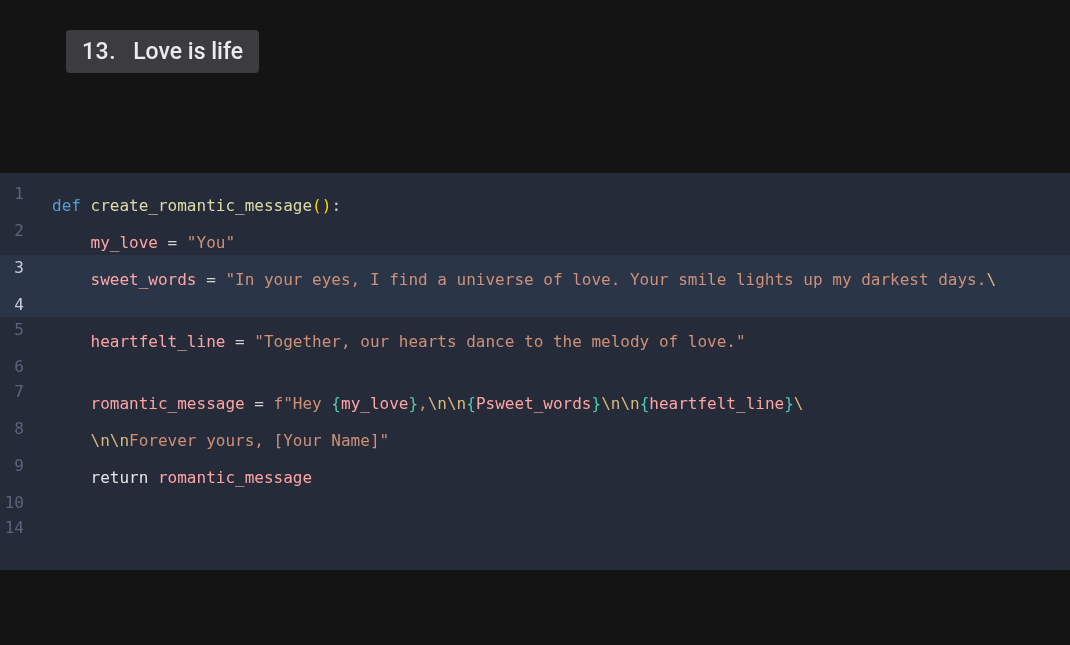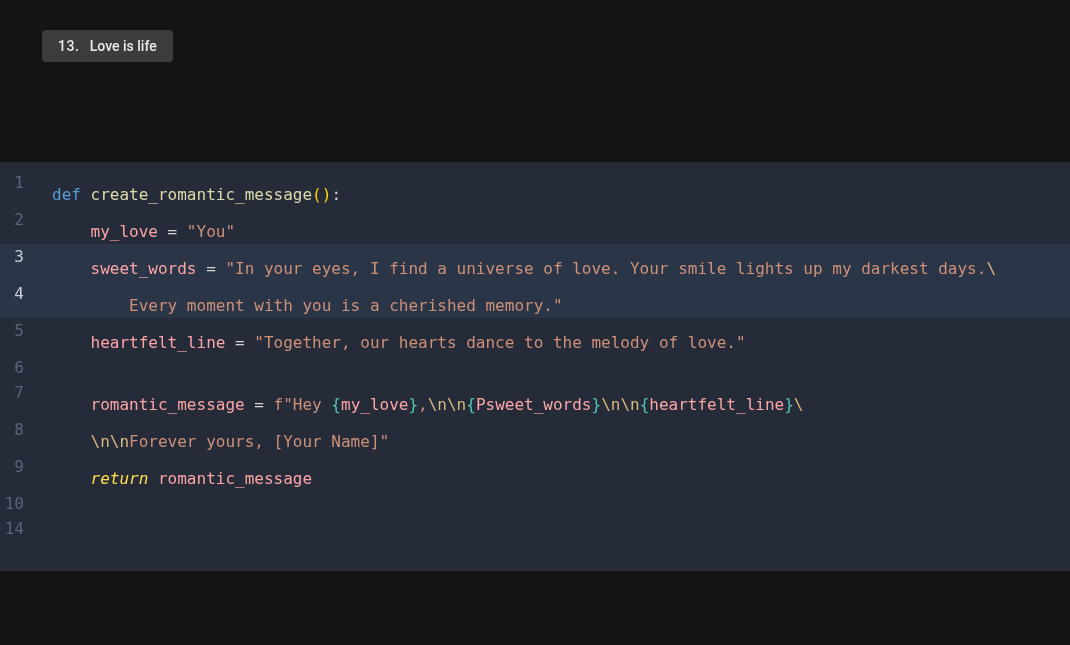--- a/index.html
+++ b/index.html
@@ -6,25 +6,25 @@
   body {
     background: #141414;
     font-family: -apple-system, BlinkMacSystemFont, "Segoe UI", Roboto, sans-serif;
     width: 1070px;
     height: 645px;
     overflow: hidden;
     color: #e6e6e6;
   }
   .title-badge {
     display: inline-block;
-    margin: 30px 0 0 42px;
+    margin: 30px 0 0 66px;
     background: #3c3c3e;
     border-radius: 4px;
     padding: 8px 16px;
-    font-size: 14px;
+    font-size: 23px;
     font-weight: 500;
     color: #ebebeb;
   }
   .title-badge .num { letter-spacing: .5px; }
   .code-panel {
     margin-top: 100px;
     background: #252b39;
     width: 100%;
     padding: 8px 0 30px 0;
     font-family: "Consolas", "Menlo", "DejaVu Sans Mono", monospace;
@@ -48,38 +48,38 @@
   .code-content { padding-left: 16px; position: relative; margin-top: 12px; }
   .t-kw   { color: #569cd6; }
   .t-fn   { color: #dcdcaa; }
   .t-pn   { color: #d4d4d4; }
   .t-op   { color: #d4d4d4; }
   .t-id   { color: #fca5a5; }
   .t-str  { color: #ce9178; }
   .t-esc  { color: #d7ba7d; }
   .t-brace{ color: #ffd602; }
   .t-int  { color: #4ec9b0; }
-  .t-ret  { color: #fde047; font-style: italic; }
+  .t-ret  { color: #e5e5e5; }
 </style>
 </head>
 <body>
 
 
 
 <div class="title-badge">
   <span class="num">13.</span>
   <span>&nbsp;</span>
   <span>Love is life</span>
 </div>
 
 <div class="code-panel" id="code-panel">
     <div class="code-line"><div class="gutter">1</div><div class="code-content"><span class="t-kw">def </span><span class="t-fn">create_romantic_message</span><span class="t-brace">(</span><span class="t-brace">)</span><span class="t-pn">:</span></div></div>
     <div class="code-line"><div class="gutter">2</div><div class="code-content"><span>    </span><span class="t-id">my_love </span><span class="t-op">= </span><span class="t-str">"You"</span></div></div>
     <div class="code-line highlighted"><div class="gutter">3</div><div class="code-content"><span>    </span><span class="t-id">sweet_words </span><span class="t-op">= </span><span class="t-str">"In your eyes, I find a universe of love. Your smile lights up my darkest days.</span><span class="t-esc">\</span></div></div>
-    <div class="code-line highlighted"><div class="gutter">4</div><div class="code-content"><span class="t-str">        Every moment with you is a cherished memory."</span></div></div>
+    <div class="code-line highlighted"><div class="gutter">4</div></div>
     <div class="code-line"><div class="gutter">5</div><div class="code-content"><span>    </span><span class="t-id">heartfelt_line </span><span class="t-op">= </span><span class="t-str">"Together, our hearts dance to the melody of love."</span></div></div>
     <div class="code-line"><div class="gutter">6</div><div class="code-content"></div></div>
     <div class="code-line"><div class="gutter">7</div><div class="code-content"><span>    </span><span class="t-id">romantic_message </span><span class="t-op">= </span><span class="t-str">f"Hey </span><span class="t-int">{</span><span class="t-id">my_love</span><span class="t-int">}</span><span class="t-str">,</span><span class="t-esc">\n\n</span><span class="t-int">{</span><span class="t-id">Psweet_words</span><span class="t-int">}</span><span class="t-esc">\n\n</span><span class="t-int">{</span><span class="t-id">heartfelt_line</span><span class="t-int">}</span><span class="t-esc">\</span></div></div>
     <div class="code-line"><div class="gutter">8</div><div class="code-content"><span>    </span><span class="t-esc">\n\n</span><span class="t-str">Forever yours, [Your Name]"</span></div></div>
     <div class="code-line"><div class="gutter">9</div><div class="code-content"><span>    </span><span class="t-ret">return </span><span class="t-id">romantic_message</span></div></div>
     <div class="code-line"><div class="gutter">10</div><div class="code-content"></div></div>
     <div class="code-line"><div class="gutter">14</div></div>
   </div>
 
 

